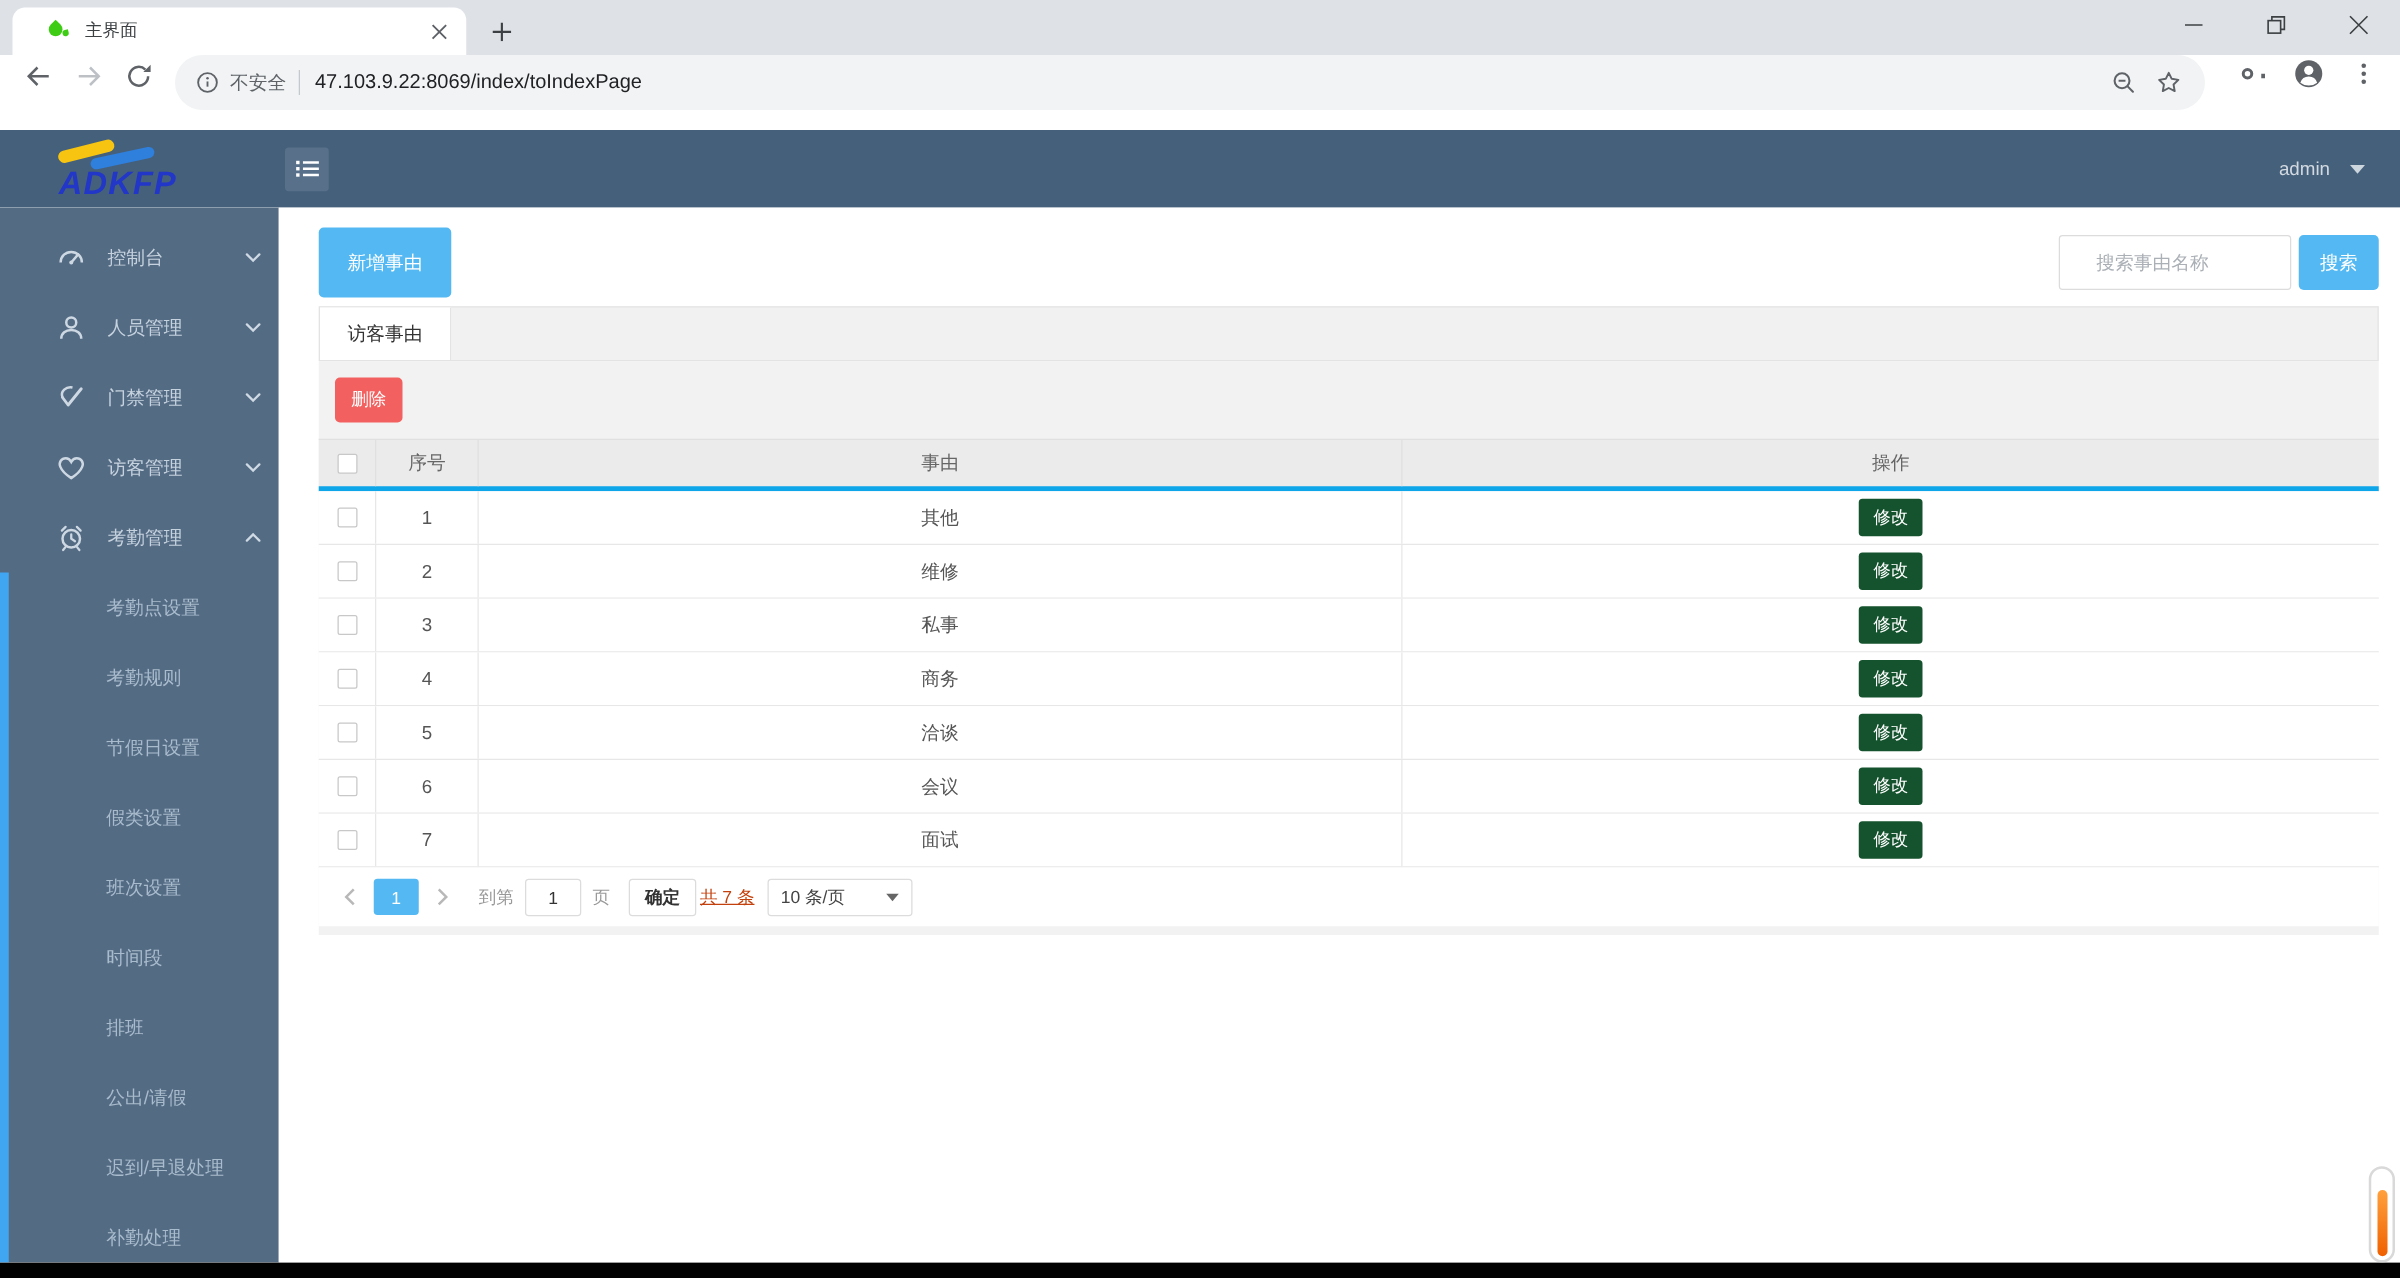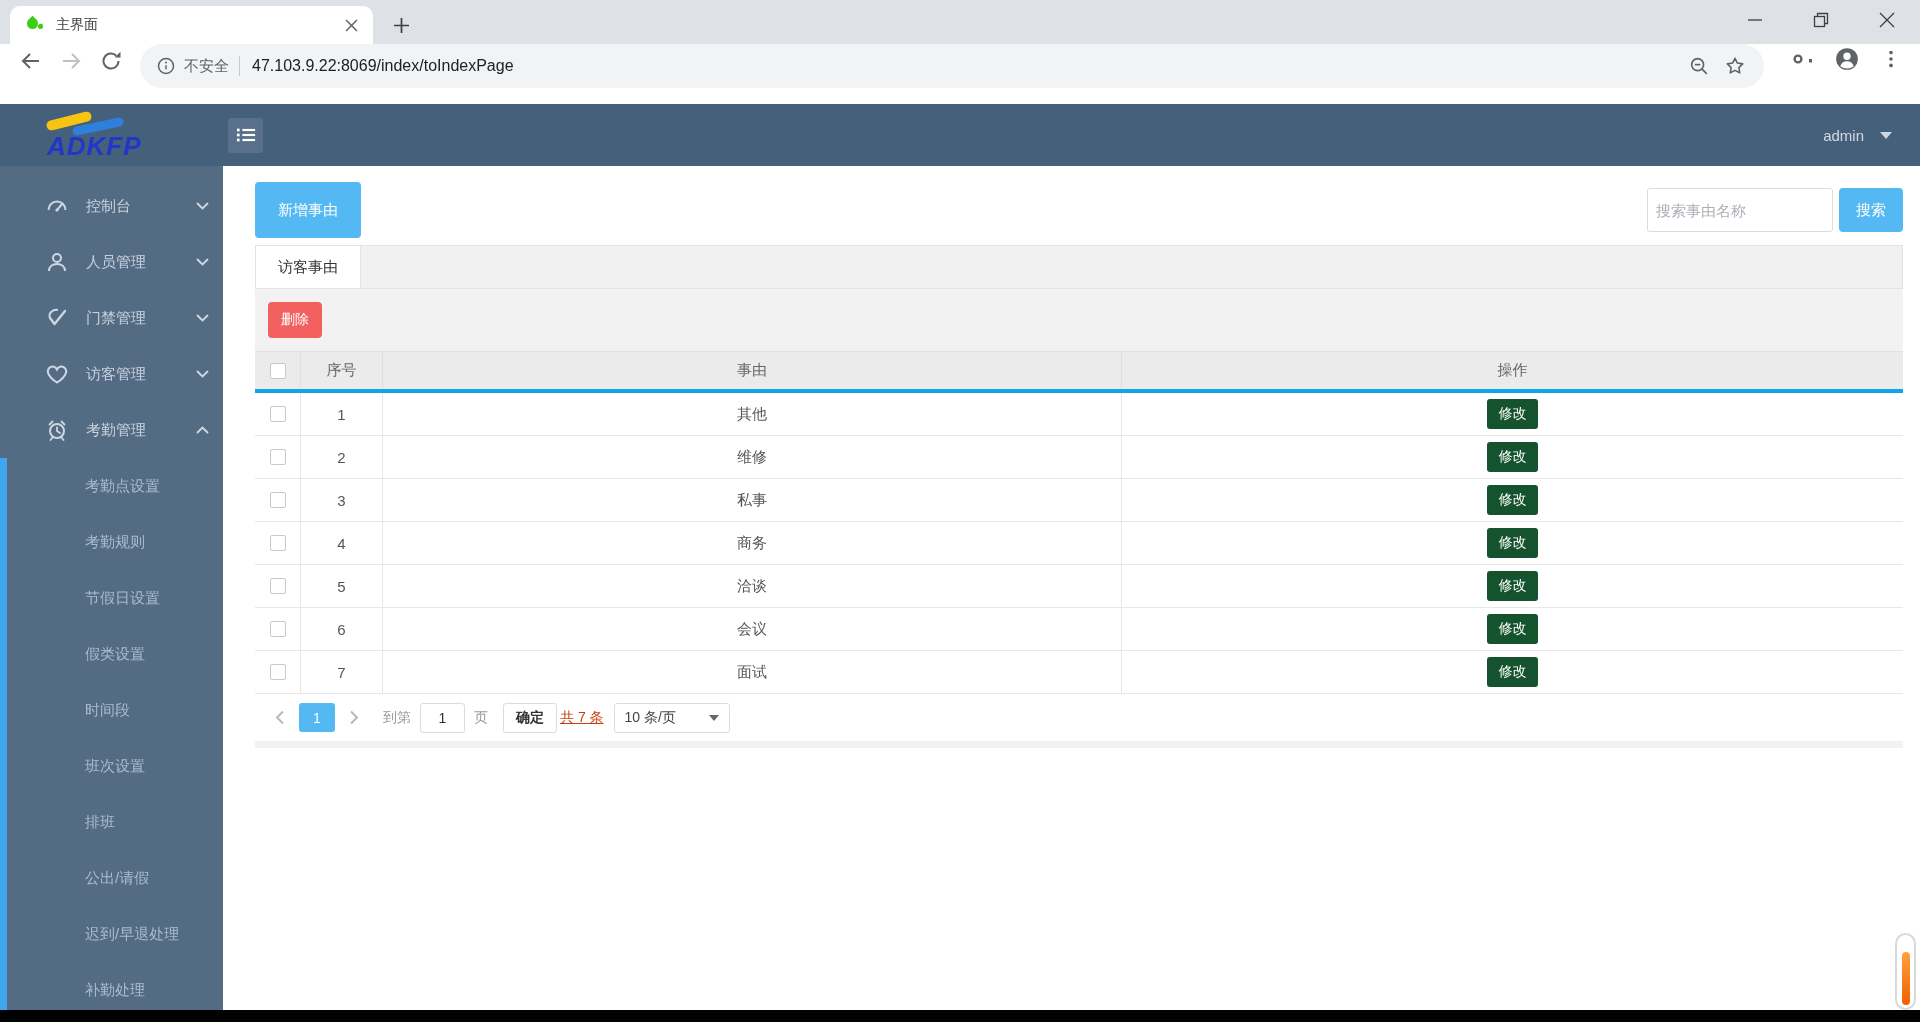--- a/index.html
+++ b/index.html
@@ -1,21 +1,21 @@
 <!DOCTYPE html>
 <html><head>
 <meta charset="utf-8">
 <style>
   * { margin:0; padding:0; box-sizing:border-box; }
   body { font-family:"Liberation Sans","DejaVu Sans",sans-serif; }
   #screen { width:1920px; height:1022px; position:relative; overflow:hidden; background:#fff; display:flex; flex-direction:column; }
 
   
   .tabstrip { height:44px; background:#dee1e6; display:flex; align-items:flex-end; position:relative; flex:0 0 auto; }
-  .tab { width:363px; height:38px; margin-left:10px; background:#fff; border-radius:10px 10px 0 0; display:flex; align-items:center; padding:0 12px 0 16px; }
+  .tab { width:363px; height:38px; margin-left:10px; background:#fff; border-radius:10px 10px 0 0; display:flex; align-items:center; padding:0 12px 0 28px; }
   .favicon { position:relative; width:18px; height:18px; flex:0 0 auto; }
   .drop-big { position:absolute; left:1px; top:2px; width:11px; height:11px; background:#3ecd14; border-radius:0 50% 50% 50%; transform:rotate(45deg); }
   .drop-small { position:absolute; left:12px; top:8px; width:5px; height:5px; background:#3ecd14; border-radius:0 50% 50% 50%; transform:rotate(75deg); }
   .tab-title { flex:1; margin-left:12px; font-size:14px; color:#3c4043; white-space:nowrap; overflow:hidden; }
   .icon-btn { display:flex; align-items:center; justify-content:center; color:#5f6368; }
   .tab-close { width:20px; height:20px; }
   .newtab { width:28px; height:28px; margin:0 0 5px 14px; color:#3c4043; }
   .win-controls { position:absolute; right:0; top:0; height:40px; display:flex; }
   .win-btn { width:66px; height:40px; display:flex; align-items:center; justify-content:center; color:#3c4043; }
 
@@ -49,21 +49,21 @@
   .submenu { position:relative; }
   .submenu::before { content:""; position:absolute; left:0; top:0; bottom:0; width:7px; background:#40a6f2; }
   .submenu-item { height:56px; display:flex; align-items:center; padding-left:85px; color:#a9bccd; font-size:15px; }
 
   .content { flex:1 1 auto; background:#fff; padding:22px 17px 0 32px; position:relative; }
   .content-toolbar { display:flex; justify-content:space-between; align-items:center; height:44px; }
   .btn { border:none; border-radius:4px; font-size:15px; color:#fff; display:inline-flex; align-items:center; justify-content:center; font-family:inherit; }
   .btn-blue { background:#54b9f2; }
   .add-btn { height:56px; padding:0 23px; }
   .search-group { display:flex; align-items:center; }
-  .search-input { width:186px; height:44px; border:1px solid #dcdcdc; border-radius:3px; padding:0 8px; font-size:15px; color:#333; outline:none; font-family:inherit;margin-left:34px; }
+  .search-input { width:186px; height:44px; border:1px solid #dcdcdc; border-radius:3px; padding:0 29px; font-size:15px; color:#333; outline:none; font-family:inherit;margin-left:34px; }
   .search-input::placeholder { color:#aab0b6; }
   .search-btn { width:64px; height:44px; margin-left:6px; }
 
   .tabbar { margin-top:13px; height:44px; background:#f1f1f1; border:1px solid #e3e3e3; display:flex; }
   .page-tab { min-width:105px; height:42px; background:#fff; border-right:1px solid #e3e3e3; display:flex; align-items:center; justify-content:center; font-size:15px; color:#333; padding:0 18px; }
 
   .panel { background:#f2f2f2; padding-bottom:7px; }
   .panel-toolbar { height:62px; display:flex; align-items:center; padding-left:13px; }
   .del-btn { height:36px; padding:0 13px; background:#f2605f; font-size:14px; }
 
@@ -313,24 +313,24 @@
         <div class="submenu-item">
             <span>考勤规则</span>
           </div>
         <div class="submenu-item">
             <span>节假日设置</span>
           </div>
         <div class="submenu-item">
             <span>假类设置</span>
           </div>
         <div class="submenu-item">
+            <span>班次设置</span>
+          </div>
+        <div class="submenu-item">
             <span>时间段</span>
-          </div>
-        <div class="submenu-item">
-            <span>班次设置</span>
           </div>
         <div class="submenu-item">
             <span>排班</span>
           </div>
         <div class="submenu-item">
             <span>公出/请假</span>
           </div>
         <div class="submenu-item">
             <span>迟到/早退处理</span>
           </div>

